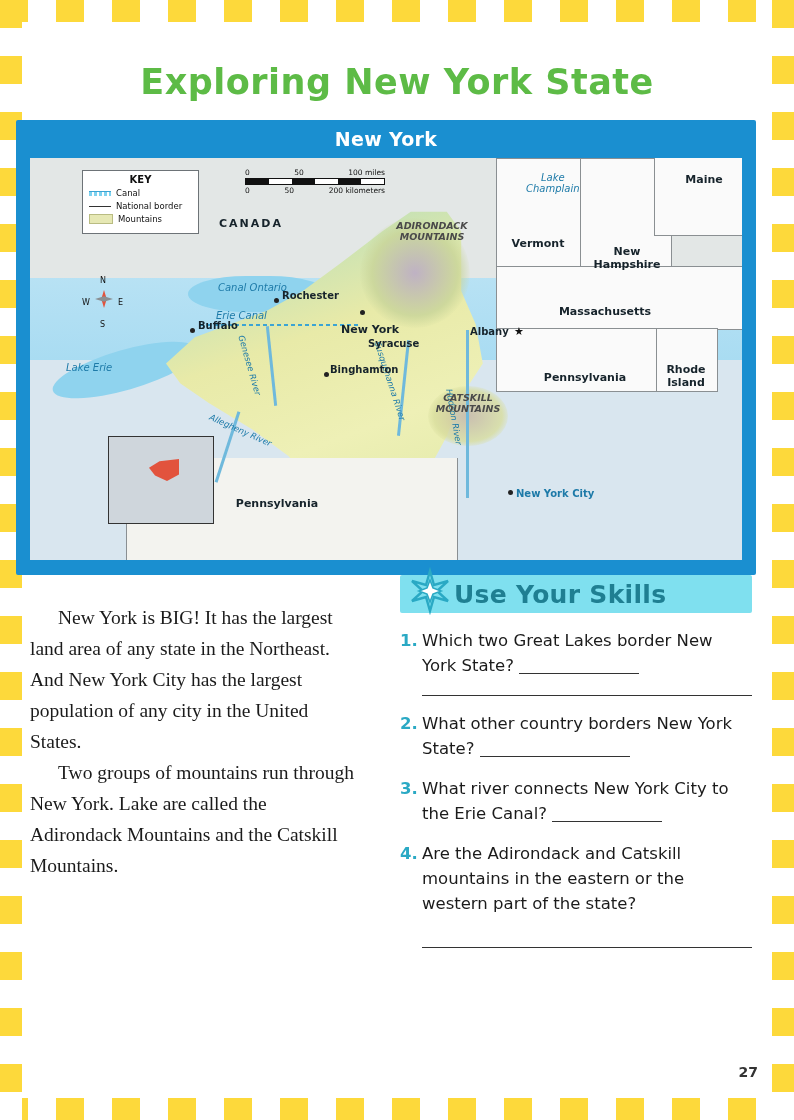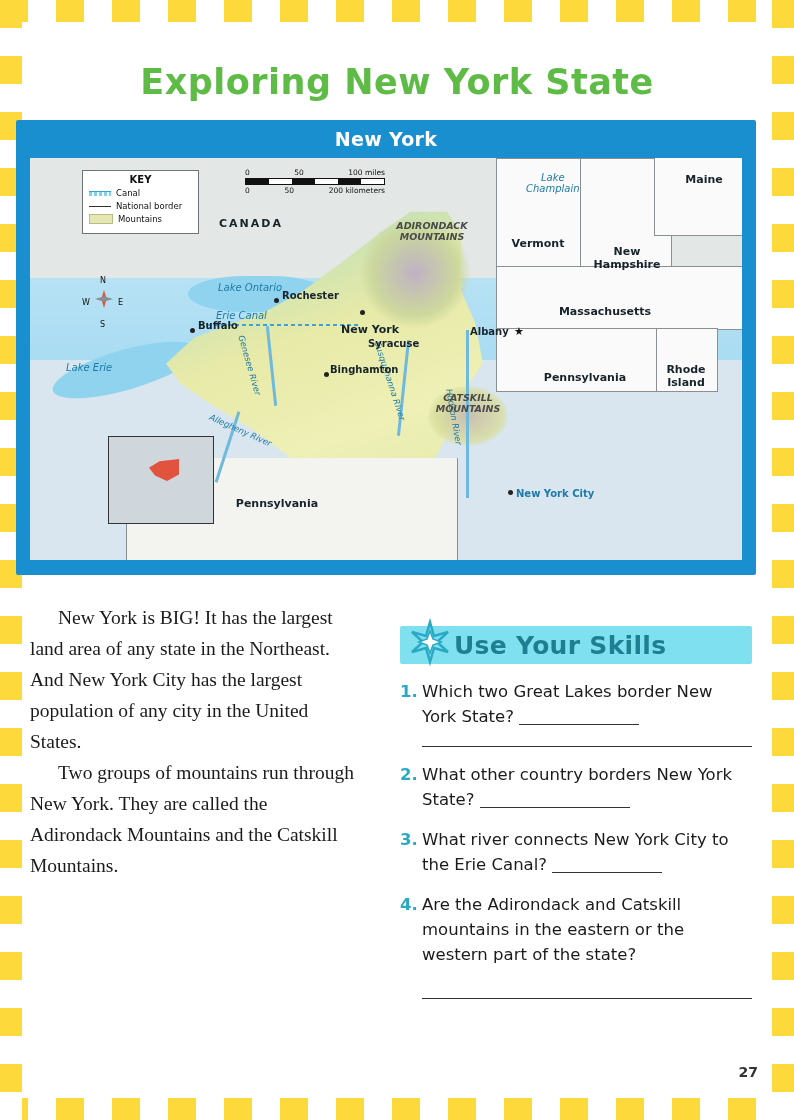--- a/index.html
+++ b/index.html
@@ -171,21 +171,21 @@
 
   
   .col-left{
     position:absolute;left:8px;top:580px;width:330px;
     font-size:19.5px;line-height:31px;color:#1b1b1b;
   }
   .col-left p{margin:0;text-indent:28px;}
   .col-left b{font-weight:bold;}
 
   .skills{
-    position:absolute;left:378px;top:604px;width:352px;
+    position:absolute;left:378px;top:553px;width:352px;
   }
   .skills-head{
     background:#7fe0ef;height:38px;border-radius:2px;display:flex;align-items:center;
   }
   .skills-title{
     font-family:"DejaVu Sans",sans-serif;font-weight:bold;font-size:25px;color:#1f7f92;
     margin-left:54px;letter-spacing:.3px;
   }
   .star-burst{
     position:absolute;left:6px;top:-8px;width:48px;height:48px;
@@ -254,21 +254,21 @@
       <div class="nlabel" style="left:176px;top:60px;width:90px;letter-spacing:2px;">CANADA</div>
       <div class="nlabel" style="left:470px;top:80px;width:76px;">Vermont</div>
       <div class="nlabel" style="left:560px;top:88px;width:74px;">New<br>Hampshire</div>
       <div class="nlabel" style="left:644px;top:16px;width:60px;">Maine</div>
       <div class="nlabel" style="left:500px;top:148px;width:150px;">Massachusetts</div>
       <div class="nlabel" style="left:500px;top:214px;width:110px;">Pennsylvania</div>
       <div class="nlabel" style="left:628px;top:206px;width:56px;">Rhode<br>Island</div>
       <div class="nlabel" style="left:300px;top:166px;width:80px;">New York</div>
       <div class="nlabel" style="left:182px;top:340px;width:130px;">Pennsylvania</div>
 
-      <div class="mlabel water-name" style="left:188px;top:124px;">Lake Ontario</div>
+      <div class="mlabel water-name" style="left:188px;top:124px;">Canal Ontario</div>
       <div class="mlabel water-name" style="left:36px;top:204px;">Lake Erie</div>
       <div class="mlabel water-name" style="left:496px;top:14px;text-align:center;">Lake<br>Champlain</div>
       <div class="mlabel water-name" style="left:186px;top:152px;">Erie Canal</div>
       <div class="mlabel water-name" style="left:216px;top:176px;transform:rotate(74deg);transform-origin:left top;font-size:8.5px;">Genesee River</div>
       <div class="mlabel water-name" style="left:352px;top:182px;transform:rotate(72deg);transform-origin:left top;font-size:8.5px;">Susquehanna River</div>
       <div class="mlabel water-name" style="left:182px;top:254px;transform:rotate(24deg);transform-origin:left top;font-size:8.5px;">Allegheny River</div>
       <div class="mlabel water-name" style="left:424px;top:230px;transform:rotate(80deg);transform-origin:left top;font-size:8.5px;">Hudson River</div>
 
       <div class="mlabel range" style="left:352px;top:62px;width:100px;">ADIRONDACK<br>MOUNTAINS</div>
       <div class="mlabel range" style="left:392px;top:234px;width:92px;">CATSKILL<br>MOUNTAINS</div>
@@ -329,21 +329,21 @@
 
       <div class="inset">
         <div class="inset-ny"></div>
       </div>
 
     </div>
   </div>
 
   <div class="col-left">
     <p>New York is BIG! It has the largest land area of any state in the Northeast. And New York City has the largest population of any city in the United States.</p>
-    <p>Two groups of mountains run through New York. They are called the Adirondack Mountains and the Catskill Mountains.</p>
+    <p>Two groups of mountains run through New York. Lake are called the Adirondack Mountains and the Catskill Mountains.</p>
   </div>
 
   <div class="skills">
     <div class="skills-head">
       <svg class="star-burst" viewBox="0 0 48 48">
         <polygon points="24,4 28,18 42,14 31,24 42,34 28,30 24,44 20,30 6,34 17,24 6,14 20,18" fill="none" stroke="#2aa9c4" stroke-width="2.4"></polygon>
         <polygon points="24,13 27,21 35,24 27,27 24,35 21,27 13,24 21,21" fill="#ffffff" stroke="#2aa9c4" stroke-width="1.6"></polygon>
       </svg>
       <span class="skills-title">Use Your Skills</span>
     </div>

